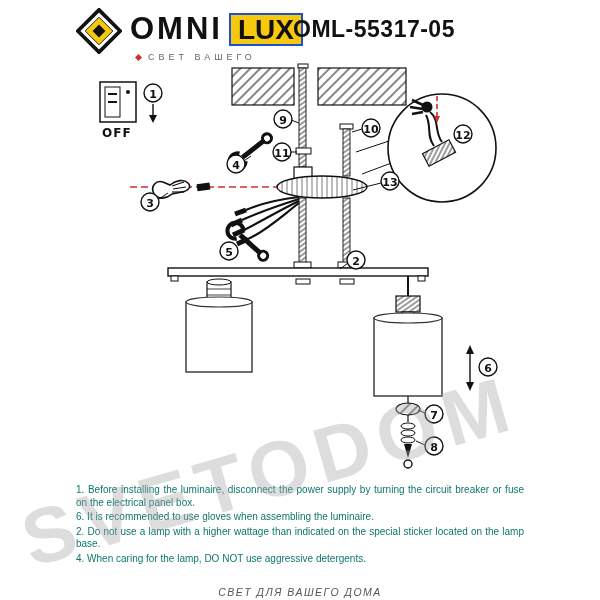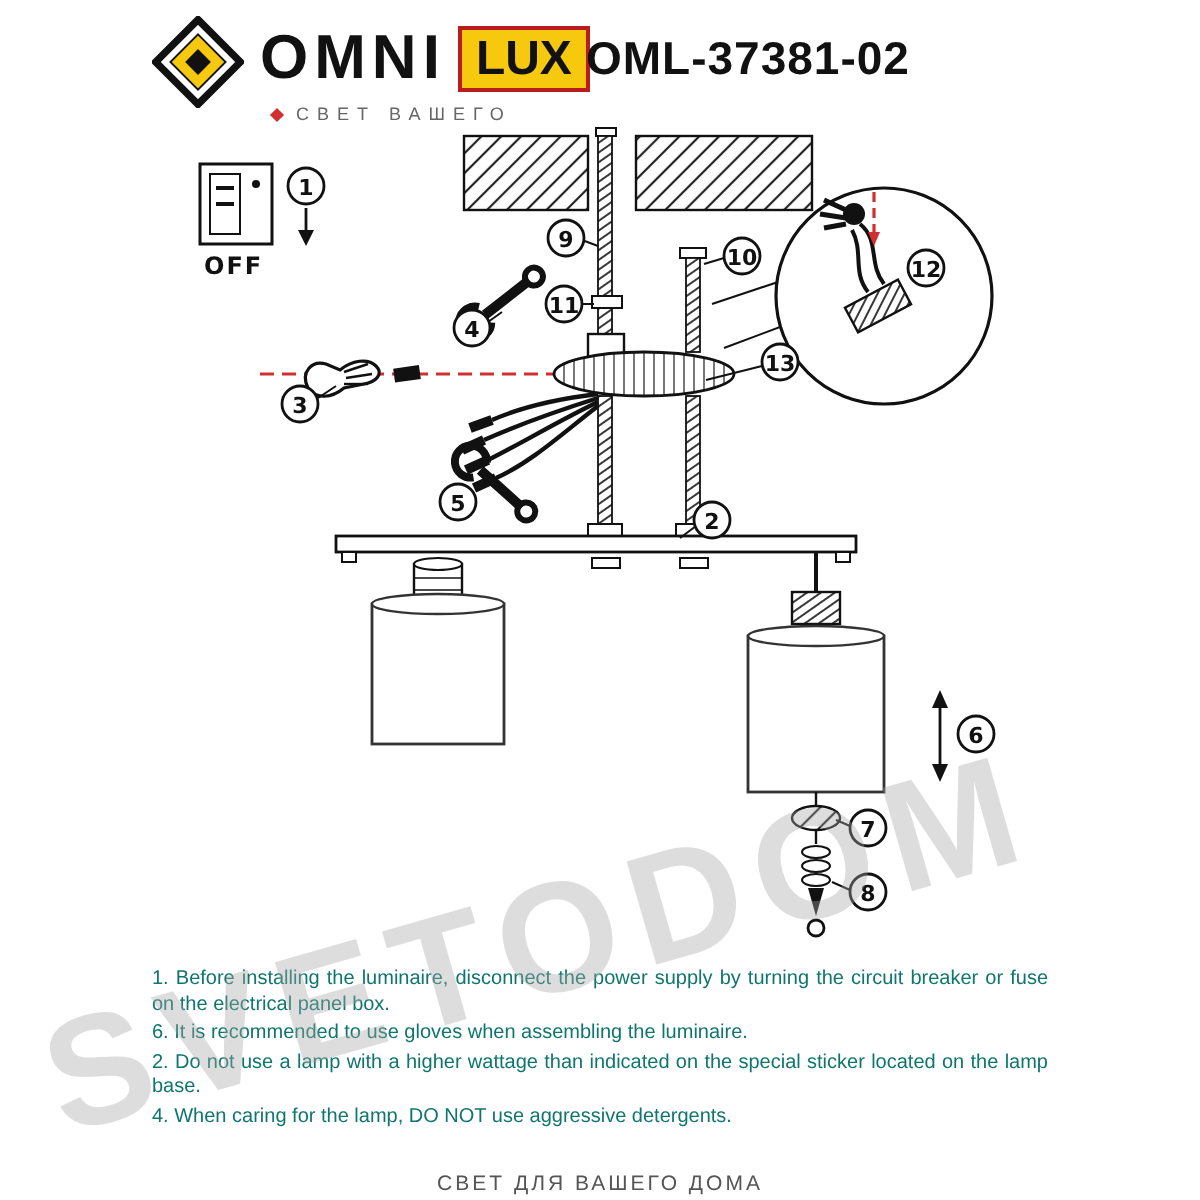--- a/index.html
+++ b/index.html
@@ -4,31 +4,31 @@
 <style>
   * { margin:0; padding:0; box-sizing:border-box; }
   html,body { width:600px; height:600px; }
   body { font-family:"Liberation Sans", sans-serif; background:#fff; position:relative; overflow:hidden; color:#111; }
 
   .header { position:absolute; top:6px; left:0; width:600px; height:56px; }
   .logo { position:absolute; left:76px; top:2px; display:flex; align-items:flex-start; }
   .logo-diamond { width:46px; height:46px; display:block; }
   .brand-line { display:flex; align-items:center; margin-left:8px; margin-top:3px; }
   .brand-primary { font-size:31px; font-weight:bold; letter-spacing:3px; color:#111; }
-  .brand-secondary { font-size:24px; font-weight:bold; color:#111; background:#F6C90E; border:2px solid #b91c1c; padding:0 7px; margin-left:6px; line-height:29px; }
+  .brand-secondary { font-size:28px; font-weight:bold; color:#111; background:#F6C90E; border:2px solid #1d4ed8; padding:0 7px; margin-left:6px; line-height:29px; }
   .tagline { position:absolute; left:136px; top:46px; font-size:9px; letter-spacing:4px; color:#666; white-space:nowrap; }
   .tag-dot { display:inline-block; width:5px; height:5px; background:#D03030; transform:rotate(45deg); margin-right:7px; vertical-align:middle; }
   .model { position:absolute; left:293px; top:10px; font-size:23px; font-weight:bold; color:#111; letter-spacing:0.5px; }
 
   .diagram { position:absolute; top:60px; left:0; }
 
   .instructions { position:absolute; top:484px; left:76px; width:448px; font-size:10px; line-height:1.25; color:#0f766e; text-align:justify; }
   .instructions p { margin-bottom:2px; }
 
-  .footer { position:absolute; top:586px; left:0; width:600px; text-align:center; font-size:10.5px; color:#555; letter-spacing:1.5px; }
+  .footer { position:absolute; top:586px; left:0; width:600px; text-align:center; font-size:10.5px; color:#555; letter-spacing:1.5px;font-style:italic; }
 
   .watermark { position:absolute; left:12px; top:498px; font-size:78px; font-weight:bold;
                color:rgba(165,165,165,0.38); transform:rotate(-16deg); transform-origin:0 0;
                letter-spacing:8px; pointer-events:none; white-space:nowrap; z-index:5; }
 
   .co { font:bold 11px "DejaVu Sans", sans-serif; fill:#111; text-anchor:middle; dominant-baseline:central; }
   .off { font:bold 12px "DejaVu Sans", sans-serif; fill:#111; letter-spacing:1px; }
 </style>
 </head>
 <body>
@@ -39,21 +39,21 @@
       <polygon points="25,2 48,25 25,48 2,25" fill="#fff" stroke="#111" stroke-width="4"></polygon>
       <polygon points="25,10 40,25 25,40 10,25" fill="#F6C90E" stroke="#111" stroke-width="1"></polygon>
       <polygon points="25,18 32,25 25,32 18,25" fill="#111"></polygon>
     </svg>
     <div class="brand-line">
       <span class="brand-primary">OMNI</span>
       <span class="brand-secondary">LUX</span>
     </div>
   </div>
   <div class="tagline"><span class="tag-dot"></span><span>СВЕТ ВАШЕГО</span></div>
-  <div class="model">OML-37381-02</div>
+  <div class="model">OML-55317-05</div>
 </div>
 
 <svg class="diagram" width="600" height="420" viewBox="0 0 600 420">
   <defs>
     <pattern id="hatch" width="7" height="7" patternUnits="userSpaceOnUse" patternTransform="rotate(45)">
       <rect width="7" height="7" fill="#fff"></rect>
       <line x1="1" y1="0" x2="1" y2="7" stroke="#222" stroke-width="1.1"></line>
     </pattern>
     <pattern id="thread" width="4" height="4" patternUnits="userSpaceOnUse" patternTransform="rotate(55)">
       <rect width="4" height="4" fill="#fff"></rect>

